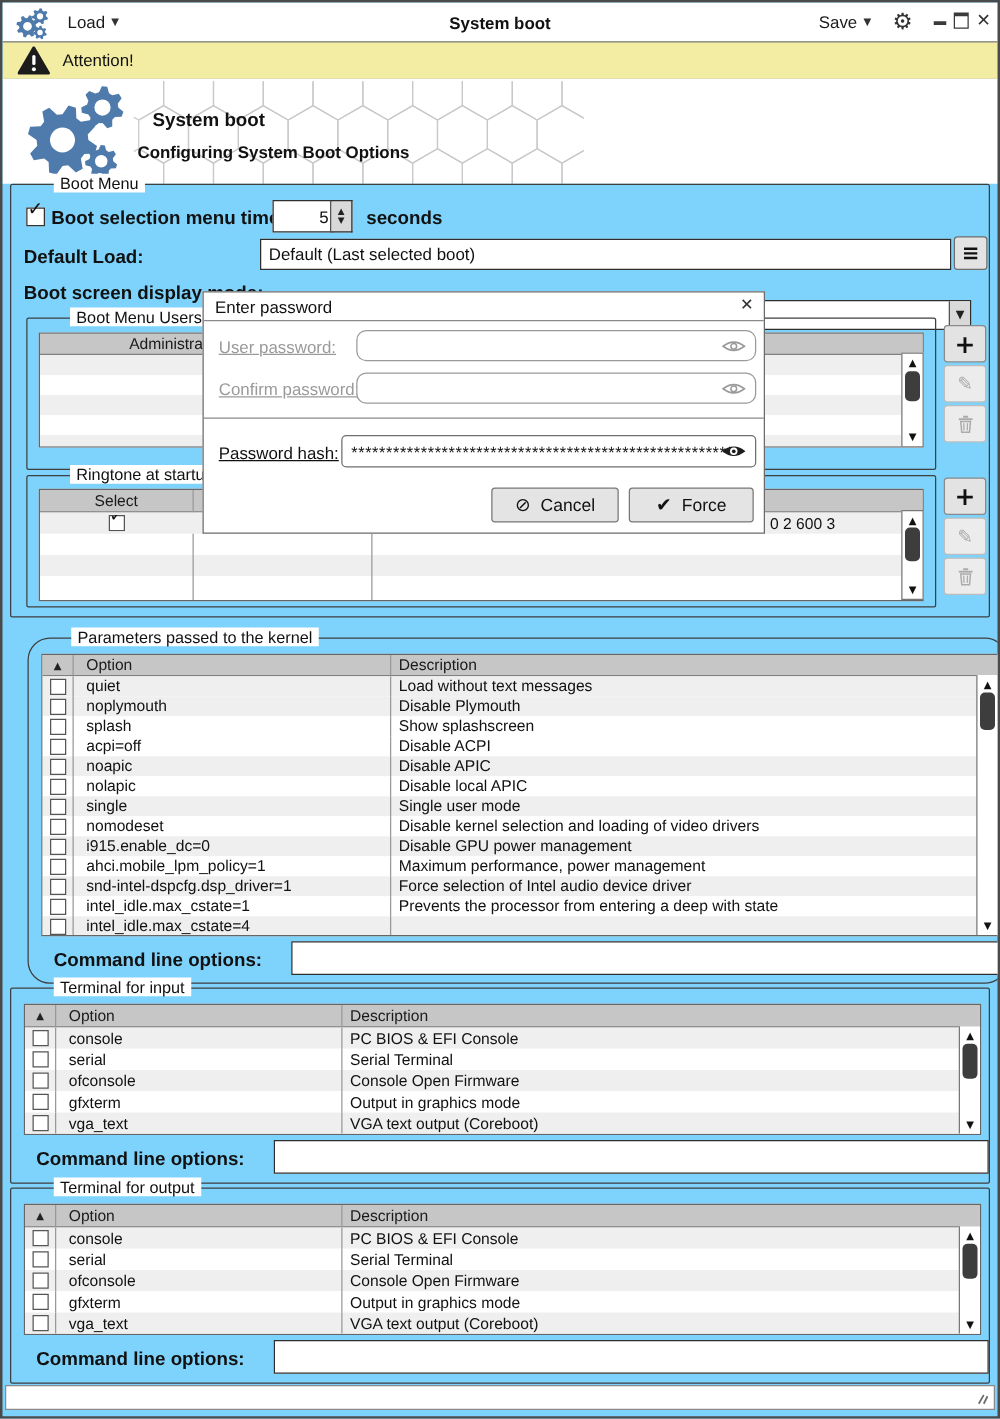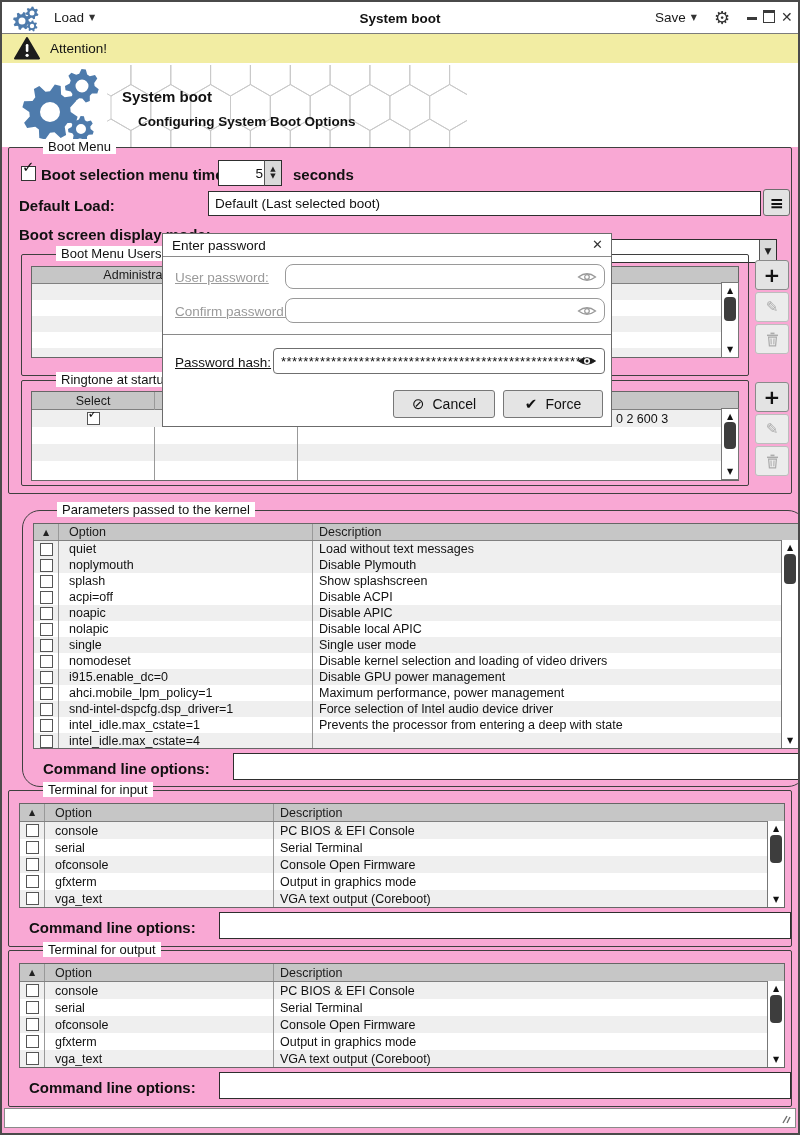--- a/index.html
+++ b/index.html
@@ -1,16 +1,16 @@
 <!DOCTYPE html>
 <html><head>
 <meta charset="utf-8">
 <style>
   html,body{margin:0;padding:0;background:#fff;}
-  .window{position:relative;width:796px;height:1131px;border:2px solid #4a4a4a;background:#f9a8d4;
+  .window{position:relative;width:796px;height:1131px;border:2px solid #4a4a4a;background:#7dd3fc;
           font-family:"Liberation Sans", sans-serif;color:#111;overflow:hidden;}
   .abs{position:absolute;}
   .ico{font-family:"DejaVu Sans", sans-serif;}
 
   
   .titlebar{position:absolute;left:0;top:0;width:100%;height:31px;background:#fff;}
   .tb-label{font-size:13.5px;color:#1a1a1a;display:flex;align-items:center;gap:5px;cursor:default;}
   .caret{font-size:8px;color:#333;}
   .tb-title{font-size:13.5px;font-weight:bold;text-align:center;width:100%;top:9px;left:0;}
   .winbtn{display:flex;align-items:center;justify-content:center;color:#333;}
@@ -174,21 +174,21 @@
         <polygon points="322.7,100.0 302.8,88.5 302.8,65.5 322.7,54.0 342.6,65.5 342.6,88.5 " fill="none" stroke="#c9c9c9" stroke-width="1"></polygon>
         <polygon points="362.5,100.0 342.6,88.5 342.6,65.5 362.5,54.0 382.5,65.5 382.5,88.5 " fill="none" stroke="#c9c9c9" stroke-width="1"></polygon>
         <polygon points="402.4,100.0 382.5,88.5 382.5,65.5 402.4,54.0 422.3,65.5 422.3,88.5 " fill="none" stroke="#c9c9c9" stroke-width="1"></polygon>
       </svg>
     <svg class="abs" id="hdr-gears" style="left:16px;top:3px;" width="86" height="80">
         <path d="M52.7 46.0 L59.6 50.8 L57.9 56.7 L49.5 57.1 L46.7 60.7 L48.1 68.9 L42.7 71.9 L36.5 66.2 L32.0 66.7 L27.2 73.6 L21.3 71.9 L20.9 63.5 L17.3 60.7 L9.1 62.1 L6.1 56.7 L11.8 50.5 L11.3 46.0 L4.4 41.2 L6.1 35.3 L14.5 34.9 L17.3 31.3 L15.9 23.1 L21.3 20.1 L27.5 25.8 L32.0 25.3 L36.8 18.4 L42.7 20.1 L43.1 28.5 L46.7 31.3 L54.9 29.9 L57.9 35.3 L52.2 41.5 Z M 42 46 A 10 10 0 1 0 22 46 A 10 10 0 1 0 42 46 Z" fill="#4e7bac" fill-rule="evenodd"></path>
         <path d="M76.6 20.0 L80.7 23.3 L79.3 27.4 L74.0 27.6 L71.8 29.8 L71.8 35.1 L67.8 36.6 L64.3 32.6 L61.2 32.3 L57.0 35.5 L53.4 33.3 L54.4 28.1 L52.7 25.5 L47.5 24.2 L47.0 20.0 L51.7 17.5 L52.7 14.5 L50.4 9.8 L53.4 6.7 L58.2 8.8 L61.2 7.7 L63.5 3.0 L67.8 3.4 L69.2 8.5 L71.8 10.2 L77.0 9.0 L79.3 12.6 L76.2 16.9 Z M 70.5 20 A 6.5 6.5 0 1 0 57.5 20 A 6.5 6.5 0 1 0 70.5 20 Z" fill="#4e7bac" fill-rule="evenodd"></path>
         <path d="M72.6 63.0 L75.7 65.6 L74.7 68.6 L70.7 68.8 L69.0 70.5 L69.0 74.6 L65.9 75.7 L63.3 72.6 L60.9 72.4 L57.7 74.9 L54.9 73.2 L55.6 69.2 L54.3 67.2 L50.4 66.2 L50.0 63.0 L53.6 61.1 L54.3 58.8 L52.6 55.2 L54.9 52.8 L58.6 54.4 L60.9 53.6 L62.6 50.0 L65.9 50.3 L66.9 54.2 L69.0 55.5 L72.9 54.6 L74.7 57.4 L72.3 60.6 Z M 68 63 A 5 5 0 1 0 58 63 A 5 5 0 1 0 68 63 Z" fill="#4e7bac" fill-rule="evenodd"></path>
       </svg>
     <div class="abs hdr-title" style="left:120px;top:25px;">System boot</div>
-    <div class="abs hdr-sub" style="left:136px;top:51px;">Configuring System Boot Options</div>
+    <div class="abs hdr-sub" style="left:108px;top:51px;">Configuring System Boot Options</div>
   </div>
 
   <div class="group" style="left:6px;top:145px;width:782px;height:345px;">
     <span class="legend">Boot Menu</span>
 
     <div class="abs cb" style="left:12px;top:18px;">
       <span class="mark ico">✓</span>
     </div>
     <label class="flabel abs" style="left:32px;top:18px;">Boot selection menu timer:</label>
     <div class="abs numbox" style="left:209px;top:12px;width:40px;height:24px;">

